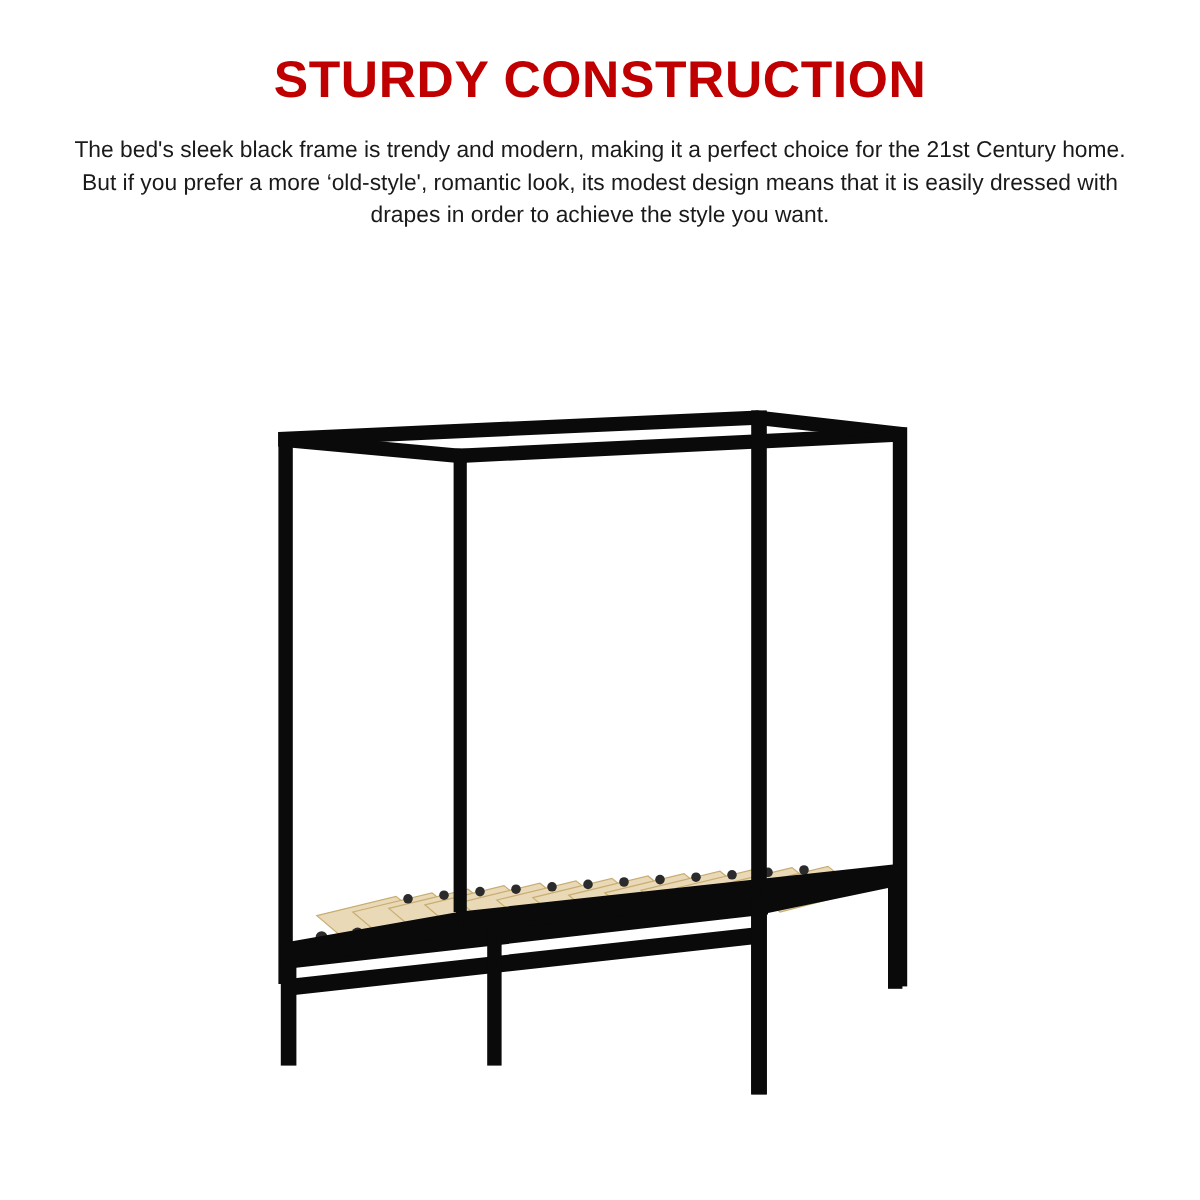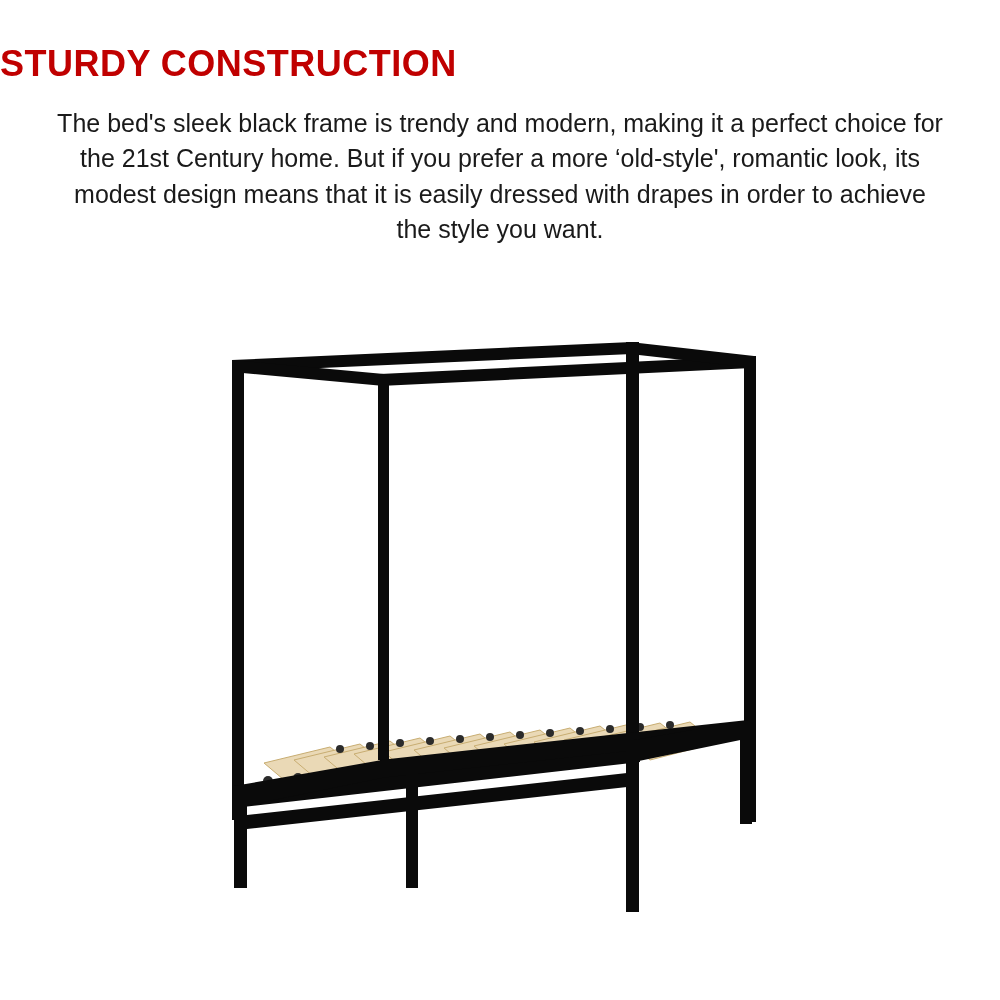--- a/index.html
+++ b/index.html
@@ -16,34 +16,34 @@
   .page {
     position: relative;
     width: 1000px;
     height: 1000px;
     background: #ffffff;
     box-sizing: border-box;
   }
   .headline {
     margin: 0;
     padding-top: 44px;
-    text-align: left;
+    text-align: center;
     color: #c00000;
-    font-size: 36px;
+    font-size: 43px;
     font-weight: bold;
     letter-spacing: 0.5px;
     line-height: 1.1;
     font-family: "Liberation Sans", sans-serif;
   }
   .body-copy {
     margin: 22px auto 0 auto;
     width: 890px;
     text-align: center;
     color: #1a1a1a;
-    font-size: 25px;
+    font-size: 19px;
     line-height: 1.42;
     font-family: "Liberation Sans", sans-serif;
   }
   .product-figure {
     position: absolute;
     left: 0;
     top: 320px;
     width: 1000px;
     height: 630px;
   }

